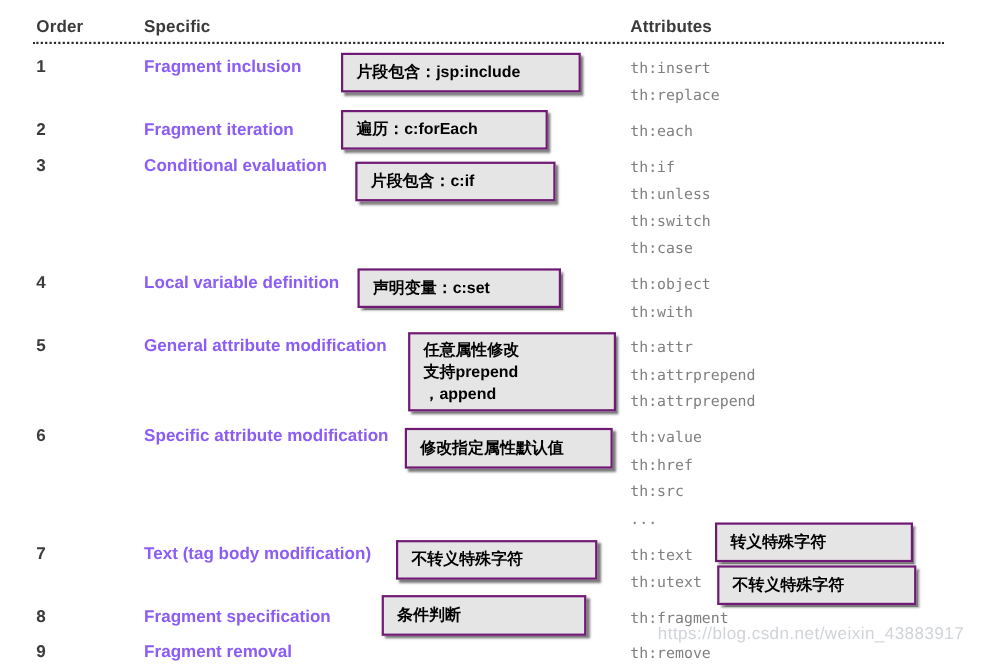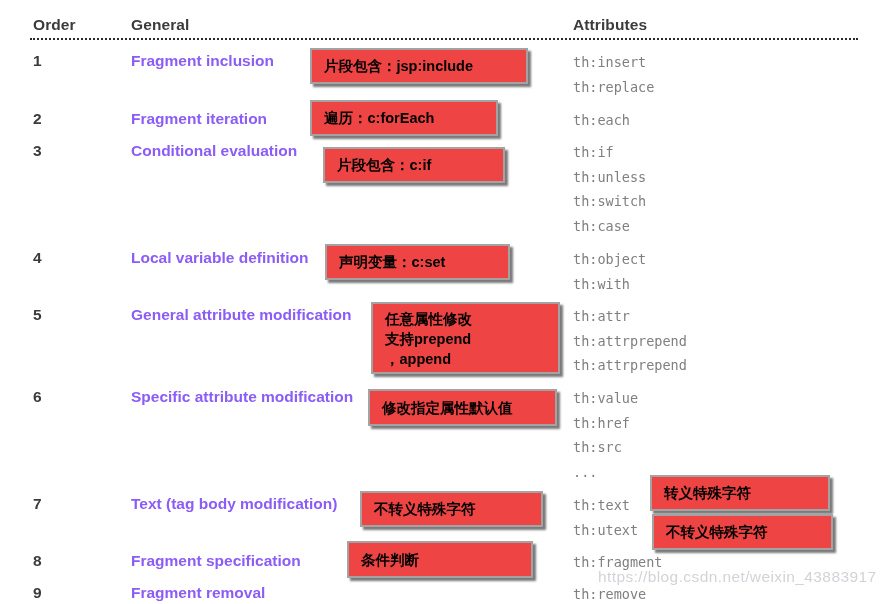--- a/index.html
+++ b/index.html
@@ -21,21 +21,21 @@
   .feature-cell{
     position:absolute;left:131px;width:300px;font-size:15.5px;font-weight:700;color:#8b5cf6;
   }
   .attrs-col{
     position:absolute;left:573px;width:200px;
     font-family:"DejaVu Sans Mono","Liberation Mono",monospace;
     font-size:13.5px;color:#7f7f7f;
   }
   .attr-line{display:block;height:24.6px;line-height:19px;}
   .callout{
-    position:absolute;background:#ef4444;border:2px solid #a3a3a3;
+    position:absolute;background:#e5e5e5;border:2px solid #701a75;
     box-shadow:3px 3px 2px rgba(70,70,70,.72);
     display:flex;align-items:center;box-sizing:border-box;
     padding:2px 10px 2px 12px;
     font-size:14.5px;font-weight:700;color:#000000;
     font-family:"Liberation Sans","DejaVu Sans",sans-serif;
     white-space:pre-line;line-height:20px;
   }
   .watermark{
     position:absolute;left:598px;top:568px;font-size:15.5px;color:rgba(176,181,188,.6);
     letter-spacing:.4px;z-index:6;
@@ -44,21 +44,21 @@
     position:absolute;right:-3px;top:452px;width:9px;height:27px;
     border:1px solid #b9c9d2;border-radius:3px;background:#fdfefe;z-index:2;
   }
 </style>
 </head>
 <body>
 
 <div id="screen">
 
   <div class="hdr-cell" style="left:33px">Order</div>
-  <div class="hdr-cell" style="left:131px">General</div>
+  <div class="hdr-cell" style="left:131px">Specific</div>
   <div class="hdr-cell" style="left:573px">Attributes</div>
   <div class="dotline"></div>
 
   <div class="order-cell" style="top:52px">1</div>
   <div class="feature-cell" style="top:52px">Fragment inclusion</div>
   <div class="attrs-col" style="top:53px">
     <span class="attr-line">th:insert</span>
     <span class="attr-line">th:replace</span>
   </div>
 

